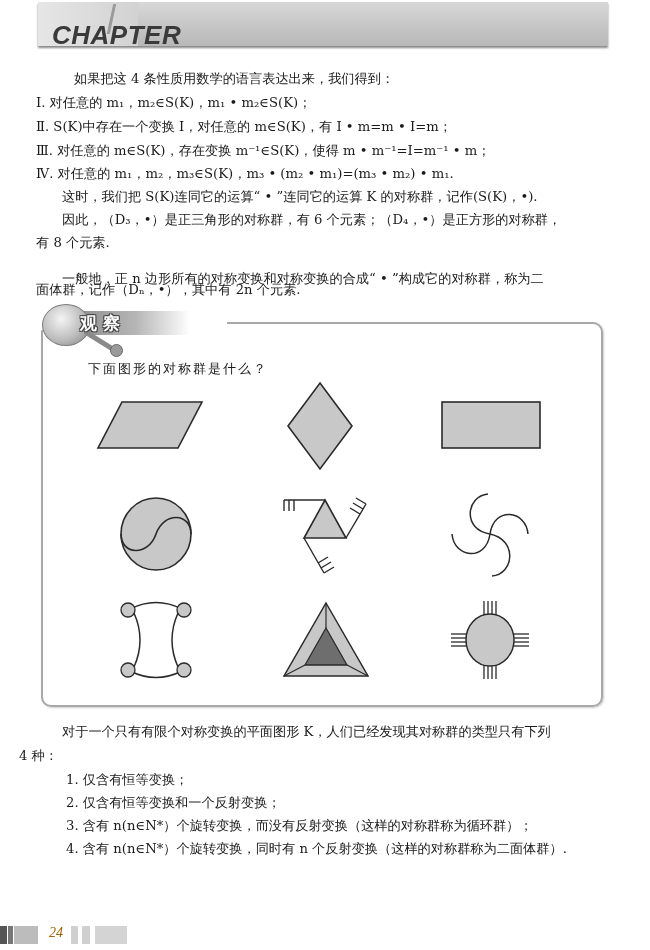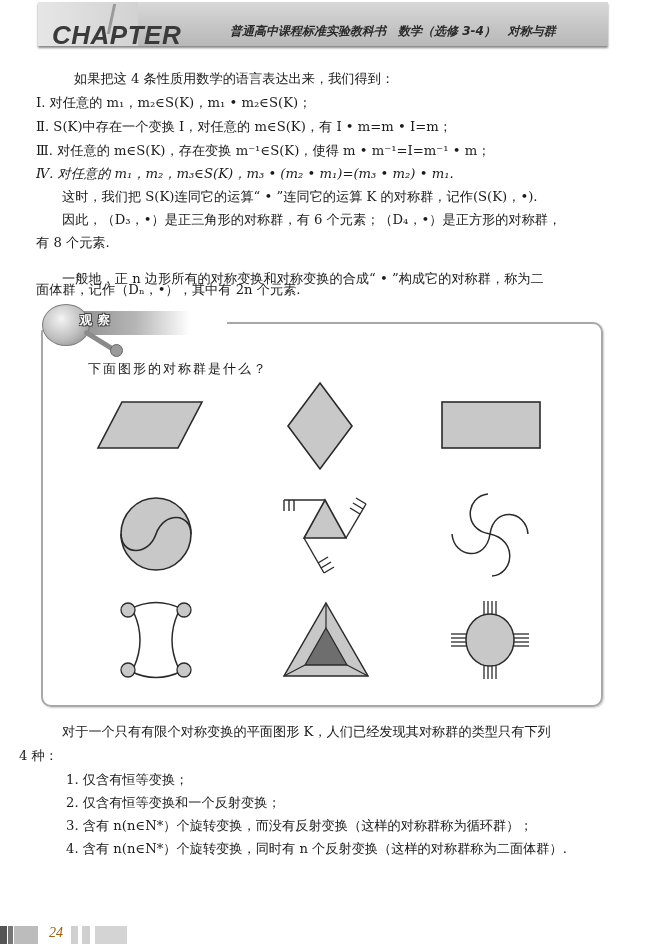--- a/index.html
+++ b/index.html
@@ -20,49 +20,48 @@
        border:2px solid #a8a8a8;border-radius:10px;box-shadow:1px 1px 2px #ccc;}
   .box .topmask{position:absolute;left:-4px;top:-4px;width:188px;height:10px;background:#fff;}
   .badge{position:absolute;left:38px;top:302px;width:160px;height:52px;}
   .badge .bar{position:absolute;left:32px;top:9px;width:120px;height:24px;
        background:linear-gradient(90deg,#8a8a8a 0%,#b6b6b6 55%,rgba(255,255,255,0) 100%);}
   .badge .lens{position:absolute;left:4px;top:2px;width:46px;height:40px;border-radius:50%;
        background:radial-gradient(circle at 40% 35%,#f4f4f4 0%,#bdbdbd 55%,#7d7d7d 100%);border:1px solid #7a7a7a;}
   .badge .handle{position:absolute;left:44px;top:36px;width:34px;height:5px;background:#8a8a8a;transform:rotate(32deg);border-radius:3px;}
   .badge .knob{position:absolute;left:72px;top:42px;width:11px;height:11px;border-radius:50%;background:#9a9a9a;border:1px solid #666;}
   .badge .label{position:absolute;left:42px;top:10px;font-family:Liberation Mono, monospace;font-weight:bold;
-       font-size:12px;color:#fff;letter-spacing:6px;text-shadow:1px 1px 0 #444,-1px -1px 0 #444,1px -1px 0 #444,-1px 1px 0 #444;}
+       font-size:17px;color:#fff;letter-spacing:6px;text-shadow:1px 1px 0 #444,-1px -1px 0 #444,1px -1px 0 #444,-1px 1px 0 #444;}
   .fig{position:absolute;}
   .footer-blocks{position:absolute;top:926px;height:18px;}
   .pnum{position:absolute;left:49px;top:925px;font-family:"Liberation Serif",serif;font-style:italic;font-size:14px;color:#a16207;}
 </style>
 </head>
 <body>
 
 <div class="header">
   <div class="chap-bg"></div>
   <div class="slash"></div>
   <div class="chapter">CHAPTER</div>
-  <div class="book">普通高中课程标准实验教科书　数学（选修 3-4）　对称与群</div>
 </div>
 
 <div class="p" style="left:62px;top:70px;margin-left:12px;">如果把这 4 条性质用数学的语言表达出来，我们得到：</div>
 <div class="p" style="left:36px;top:94px;">
   <span>Ⅰ.</span>
   <span>对任意的 m₁，m₂∈S(K)，m₁ • m₂∈S(K)；</span>
 </div>
 <div class="p" style="left:36px;top:118px;">
   <span>Ⅱ.</span>
   <span>S(K)中存在一个变换 I，对任意的 m∈S(K)，有 I • m=m • I=m；</span>
 </div>
 <div class="p" style="left:36px;top:142px;">
   <span>Ⅲ.</span>
   <span>对任意的 m∈S(K)，存在变换 m⁻¹∈S(K)，使得 m • m⁻¹=I=m⁻¹ • m；</span>
 </div>
-<div class="p" style="left:36px;top:165px;font-style:italic;">
+<div class="p" style="left:36px;top:165px;">
   <span>Ⅳ.</span>
   <span>对任意的 m₁，m₂，m₃∈S(K)，m₃ • (m₂ • m₁)=(m₃ • m₂) • m₁.</span>
 </div>
 <div class="p" style="left:62px;top:188px;">这时，我们把 S(K)连同它的运算“ • ”连同它的运算 K 的对称群，记作(S(K)，•).</div>
 <div class="p" style="left:62px;top:211px;">因此，（D₃，•）是正三角形的对称群，有 6 个元素；（D₄，•）是正方形的对称群，</div>
 <div class="p" style="left:36px;top:234px;">有 8 个元素.</div>
 <div class="p" style="left:62px;top:270px;">一般地，正 n 边形所有的对称变换和对称变换的合成“ • ”构成它的对称群，称为二</div>
 <div class="p" style="left:36px;top:281px;">面体群，记作（Dₙ，•），其中有 2n 个元素.</div>
 
 <div class="box">

